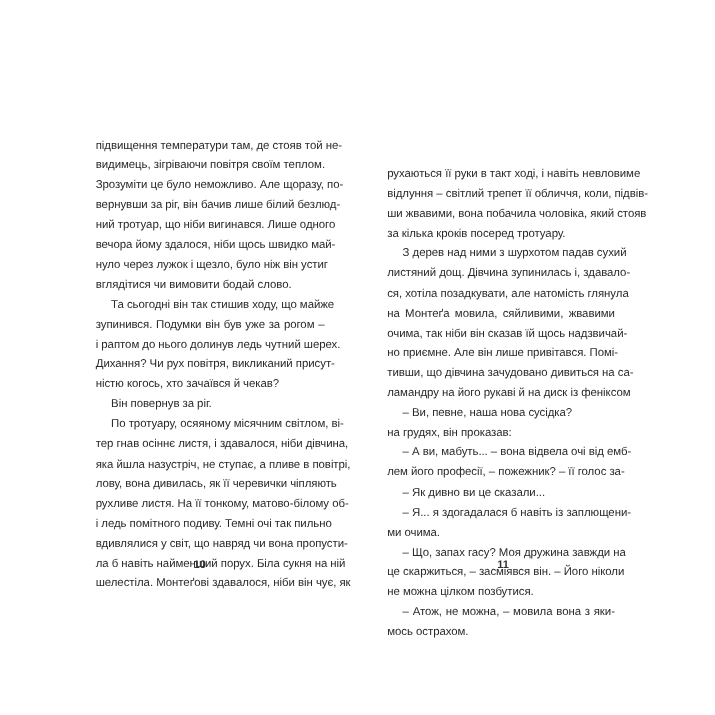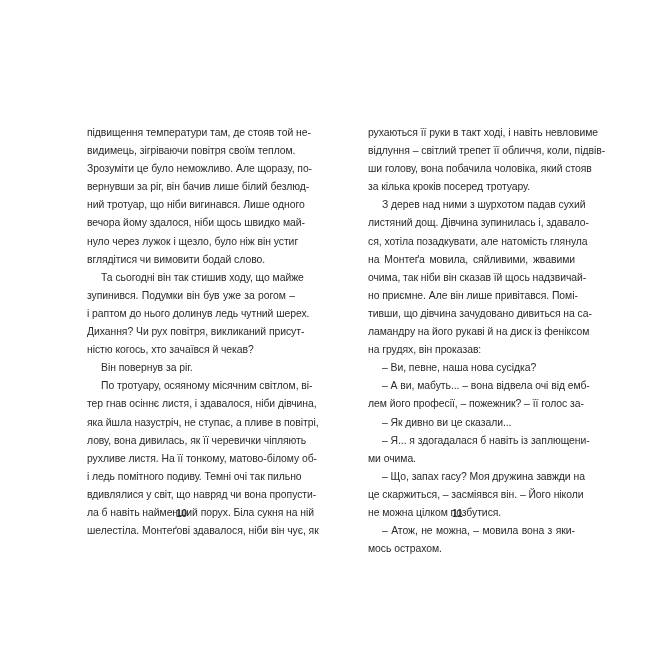--- a/index.html
+++ b/index.html
@@ -1,19 +1,19 @@
 <!DOCTYPE html>
 <html><head>
 <meta charset="utf-8">
 <style>
   html, body { margin:0; padding:0; background:#ffffff; }
   body { width:650px; height:650px; position:relative; overflow:hidden; font-family:"Liberation Sans", sans-serif; color:#2a2a2a; }
   .page { position:absolute; top:124px; width:208px; font-size:10.4px; line-height:18.1px; text-align:justify; letter-spacing:-0.05px; }
   .page.left { left:87px; }
-  .page.right { left:368px; width:207px; }
+  .page.right { left:352px; width:207px;margin-top:26px; }
   .line { display:block; white-space:nowrap; text-align:justify; text-align-last:justify; height:18.1px; overflow:visible; }
   .line.last { text-align-last:left; }
   .line.indent { padding-left:14px; }
   .pnum { position:absolute; top:508px; font-size:10px; font-weight:bold; color:#333; }
   .pnum.left { left:176px; }
   .pnum.right { left:452px; }
 </style>
 </head>
 <body>
 
@@ -40,32 +40,32 @@
     <span class="line ">і ледь помітного подиву. Темні очі так пильно</span>
     <span class="line ">вдивлялися у світ, що навряд чи вона пропусти-</span>
     <span class="line ">ла б навіть найменший порух. Біла сукня на ній</span>
     <span class="line ">шелестіла. Монтеґові здавалося, ніби він чує, як</span>
   </div>
 <div class="pnum left">10</div>
 
 <div class="page right" id="rightPage">
     <span class="line ">рухаються її руки в такт ході, і навіть невловиме</span>
     <span class="line ">відлуння – світлий трепет її обличчя, коли, підвів-</span>
-    <span class="line ">ши голову, вона побачила чоловіка, який стояв</span>
+    <span class="line ">ши жвавими, вона побачила чоловіка, який стояв</span>
     <span class="line last">за кілька кроків посеред тротуару.</span>
     <span class="line indent">З дерев над ними з шурхотом падав сухий</span>
     <span class="line ">листяний дощ. Дівчина зупинилась і, здавало-</span>
     <span class="line ">ся, хотіла позадкувати, але натомість глянула</span>
     <span class="line ">на Монтеґа мовила, сяйливими, жвавими</span>
     <span class="line ">очима, так ніби він сказав їй щось надзвичай-</span>
     <span class="line ">но приємне. Але він лише привітався. Помі-</span>
     <span class="line ">тивши, що дівчина зачудовано дивиться на са-</span>
     <span class="line ">ламандру на його рукаві й на диск із феніксом</span>
+    <span class="line indent last">– Ви, певне, наша нова сусідка?</span>
     <span class="line last">на грудях, він проказав:</span>
-    <span class="line indent last">– Ви, певне, наша нова сусідка?</span>
     <span class="line indent">– А ви, мабуть... – вона відвела очі від емб-</span>
     <span class="line ">лем його професії, – пожежник? – її голос за-</span>
     <span class="line indent last">– Як дивно ви це сказали...</span>
     <span class="line indent">– Я... я здогадалася б навіть із заплющени-</span>
     <span class="line last">ми очима.</span>
     <span class="line indent">– Що, запах гасу? Моя дружина завжди на</span>
     <span class="line ">це скаржиться, – засміявся він. – Його ніколи</span>
     <span class="line last">не можна цілком позбутися.</span>
     <span class="line indent">– Атож, не можна, – мовила вона з яки-</span>
     <span class="line last">мось острахом.</span>

